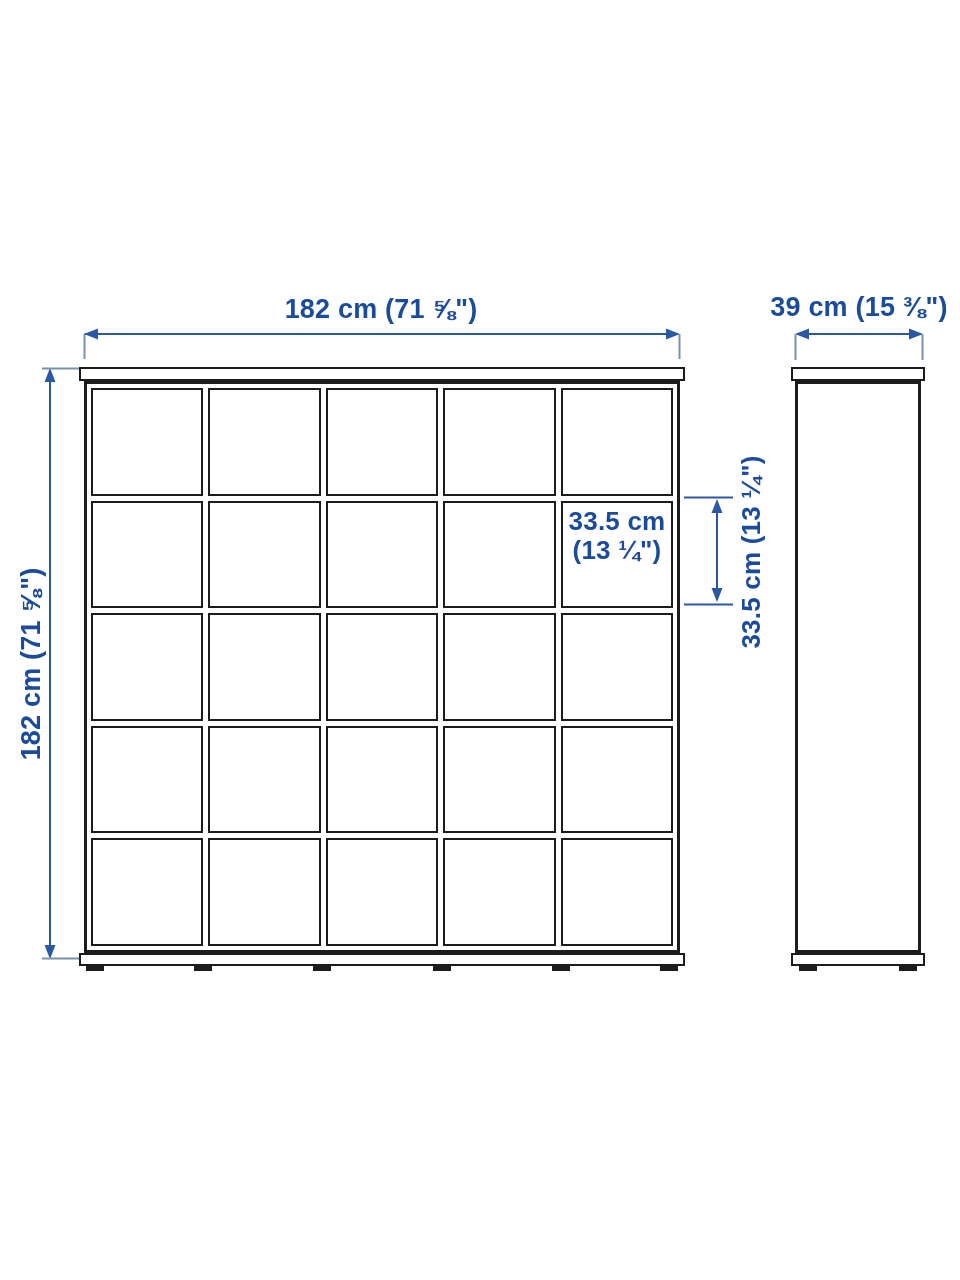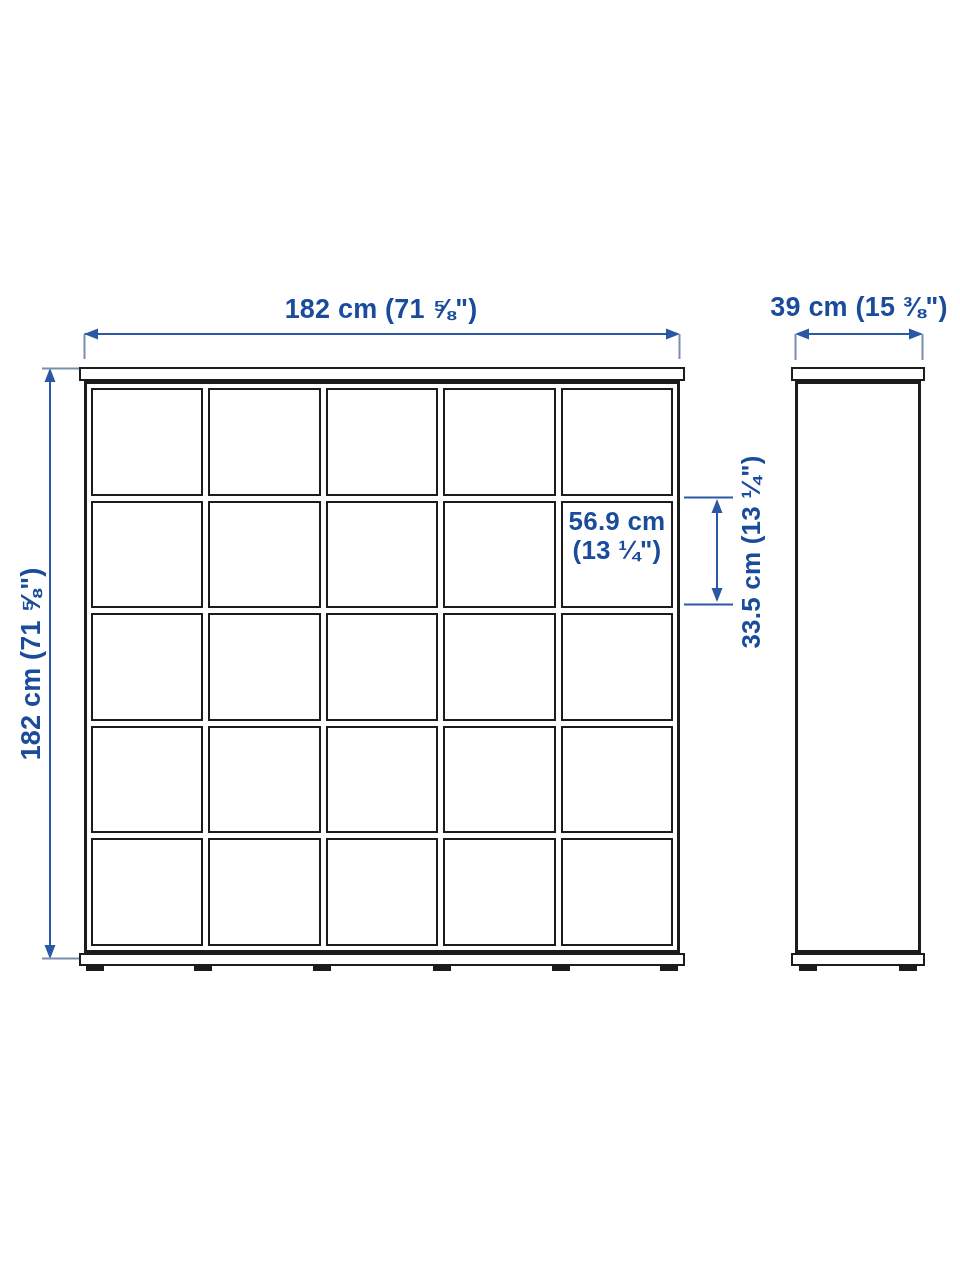--- a/index.html
+++ b/index.html
@@ -171,19 +171,19 @@
     <div class="foot" style="left:799px;"></div>
     <div class="foot" style="left:899px;"></div>
   </div>
 
   <div class="dim-label fs27" style="left:381px;top:309px;">182 cm (71 ⅝")</div>
 
   <div class="dim-label rot fs27" style="left:31px;top:664px;">182 cm (71 ⅝")</div>
 
   <div class="dim-label fs27" style="left:859px;top:307px;">39 cm (15 ⅜")</div>
 
-  <div class="dim-label fs26" style="left:617px;top:521px;">56.9 cm</div>
+  <div class="dim-label fs26" style="left:617px;top:521px;">33.5 cm</div>
 
   <div class="dim-label fs26" style="left:617px;top:550px;">(13 ¼")</div>
 
   <div class="dim-label rot fs26" style="left:751px;top:552px;">33.5 cm (13 ¼")</div>
 
 </div>
 
 </body></html>

